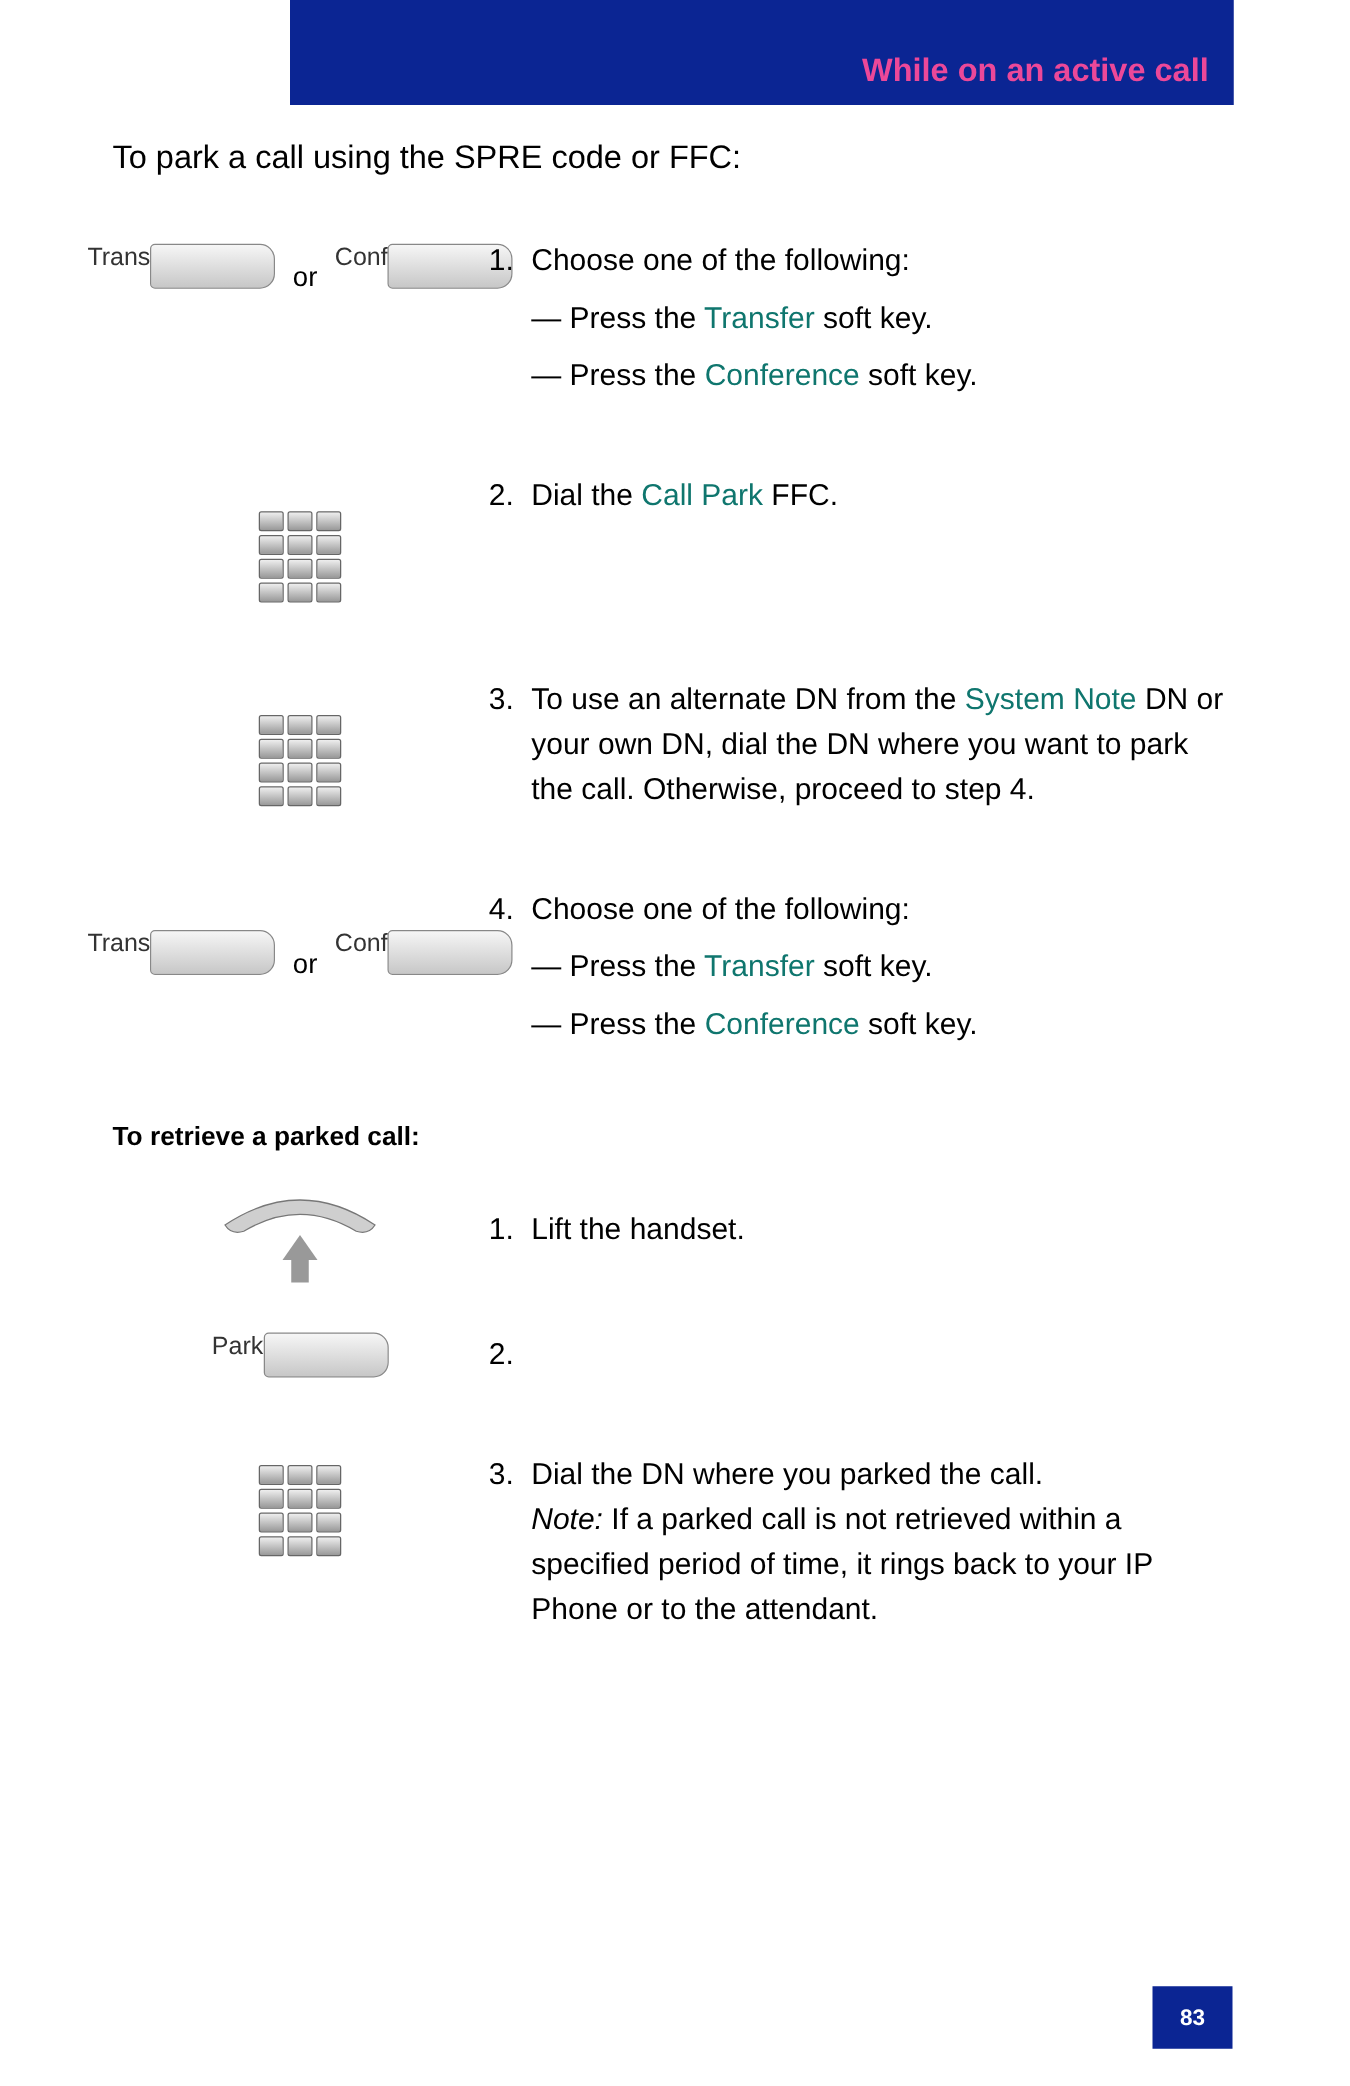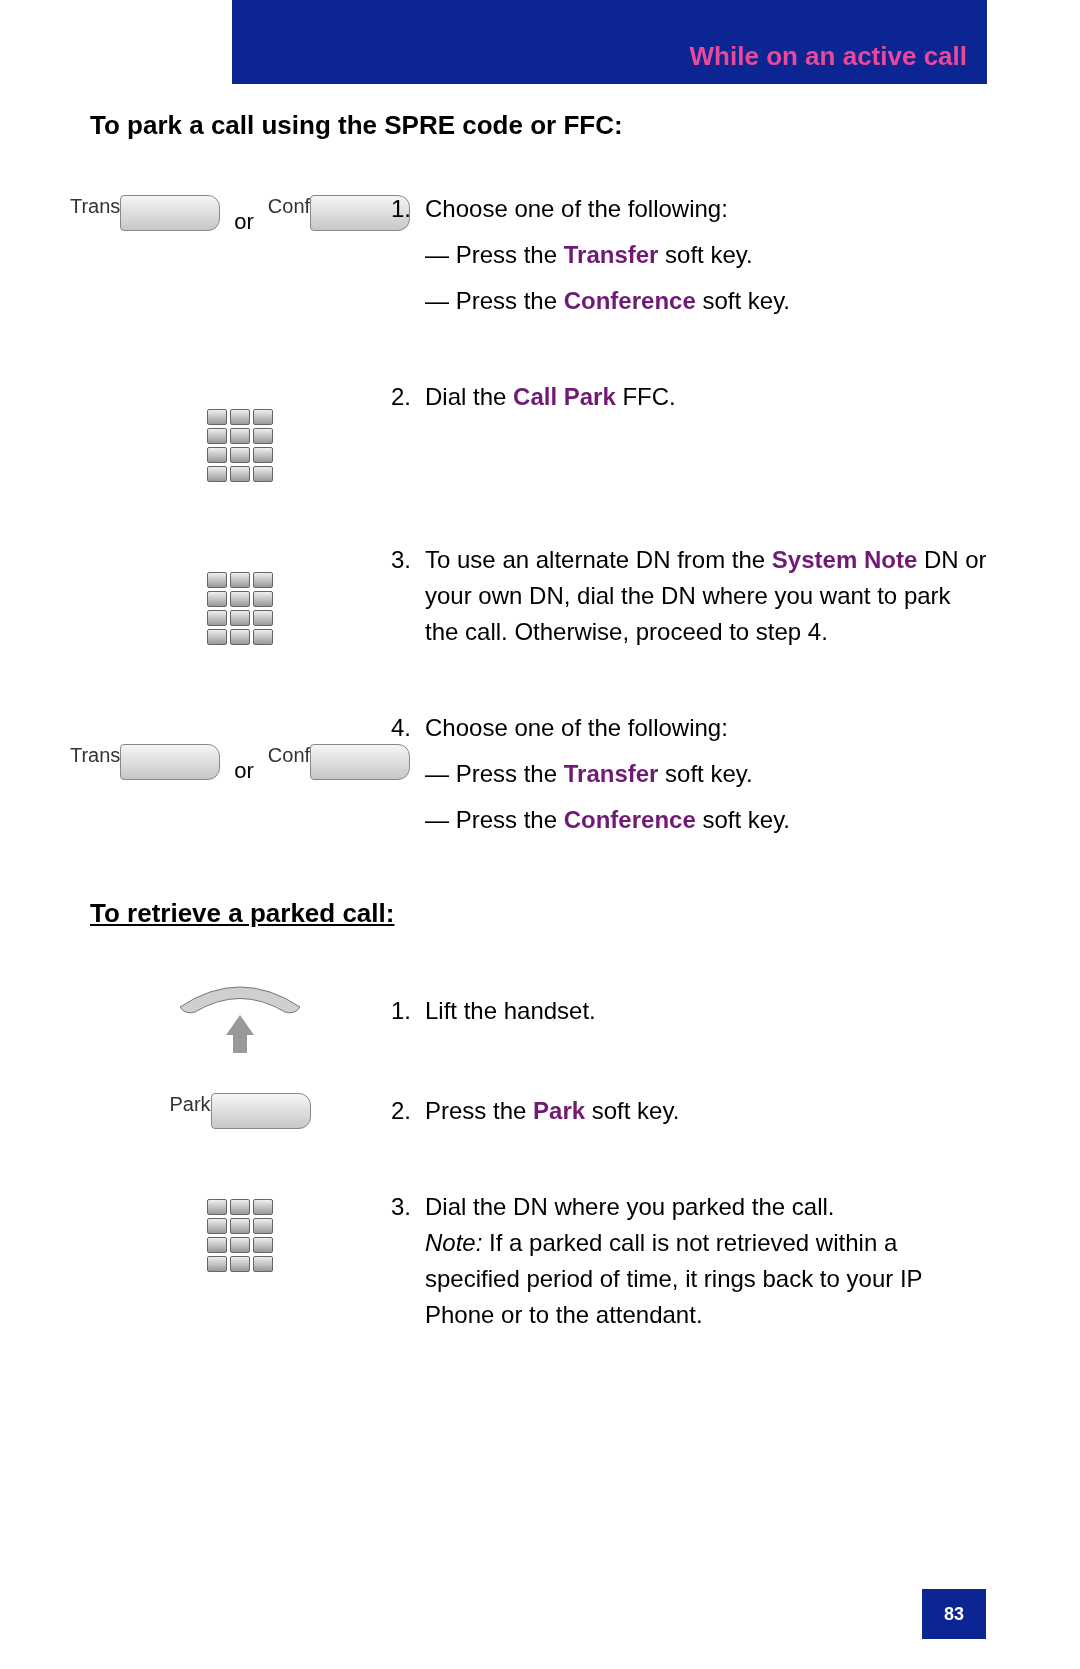--- a/index.html
+++ b/index.html
@@ -27,30 +27,29 @@
     font-weight: bold;
     font-size: 26px;
   }
   .content {
     position: absolute;
     top: 110px;
     left: 90px;
     width: 900px;
   }
   .section-title {
-    font-weight: bold;
+    font-weight: normal;
     font-size: 26px;
     margin-bottom: 50px;
   }
   .section-title2 {
     font-weight: bold;
-    font-size: 26px;
+    font-size: 21px;
     margin-top: 50px;
-    margin-bottom: 48px;
-    text-decoration: underline;
+    margin-bottom: 28px;
   }
   .row {
     display: flex;
     align-items: flex-start;
     margin-bottom: 60px;
   }
   .icon-col {
     width: 300px;
     flex-shrink: 0;
     display: flex;
@@ -60,21 +59,21 @@
   }
   .icon-col.top { padding-top: 0; }
   .text-col {
     flex: 1;
     font-size: 24px;
     line-height: 1.5;
   }
   .num-item { display: flex; }
   .num { width: 35px; text-align: right; padding-right: 14px; flex-shrink:0; }
   .sub-item { display: flex; padding-left: 35px; margin-top: 10px; }
-  .kw { color: #701a75; font-weight: bold; }
+  .kw { color: #0f766e; font-weight: normal; }
   .note-lbl { font-style: italic; }
 
   
   .softkey-wrap { display:flex; flex-direction:row; }
   .softkey-label { font-family: Verdana, Geneva, sans-serif; font-size: 20px; color:#333; margin-bottom:4px; }
   .softkey-btn {
     width: 100px; height: 36px;
     background: linear-gradient(#f6f6f6,#c7c7c7);
     border: 1px solid #888;
     border-radius: 4px 12px 12px 4px;
@@ -274,23 +273,20 @@
   <div class="row">
     <div class="icon-col" style="padding-top:0;">
       <div class="softkey-wrap">
         <div class="softkey-label">Park</div>
         <div class="softkey-btn"></div>
       </div>
     </div>
     <div class="text-col">
       <div class="num-item">
         <div class="num">2.</div>
-        <div>
-          <span>Press the </span><span class="kw">Park</span><span> soft key.</span>
-        </div>
       </div>
     </div>
   </div>
 
   <div class="row">
     <div class="icon-col" style="padding-top:10px;">
       <div class="keypad">
         <div class="k"></div>
           <div class="k"></div>
           <div class="k"></div>

